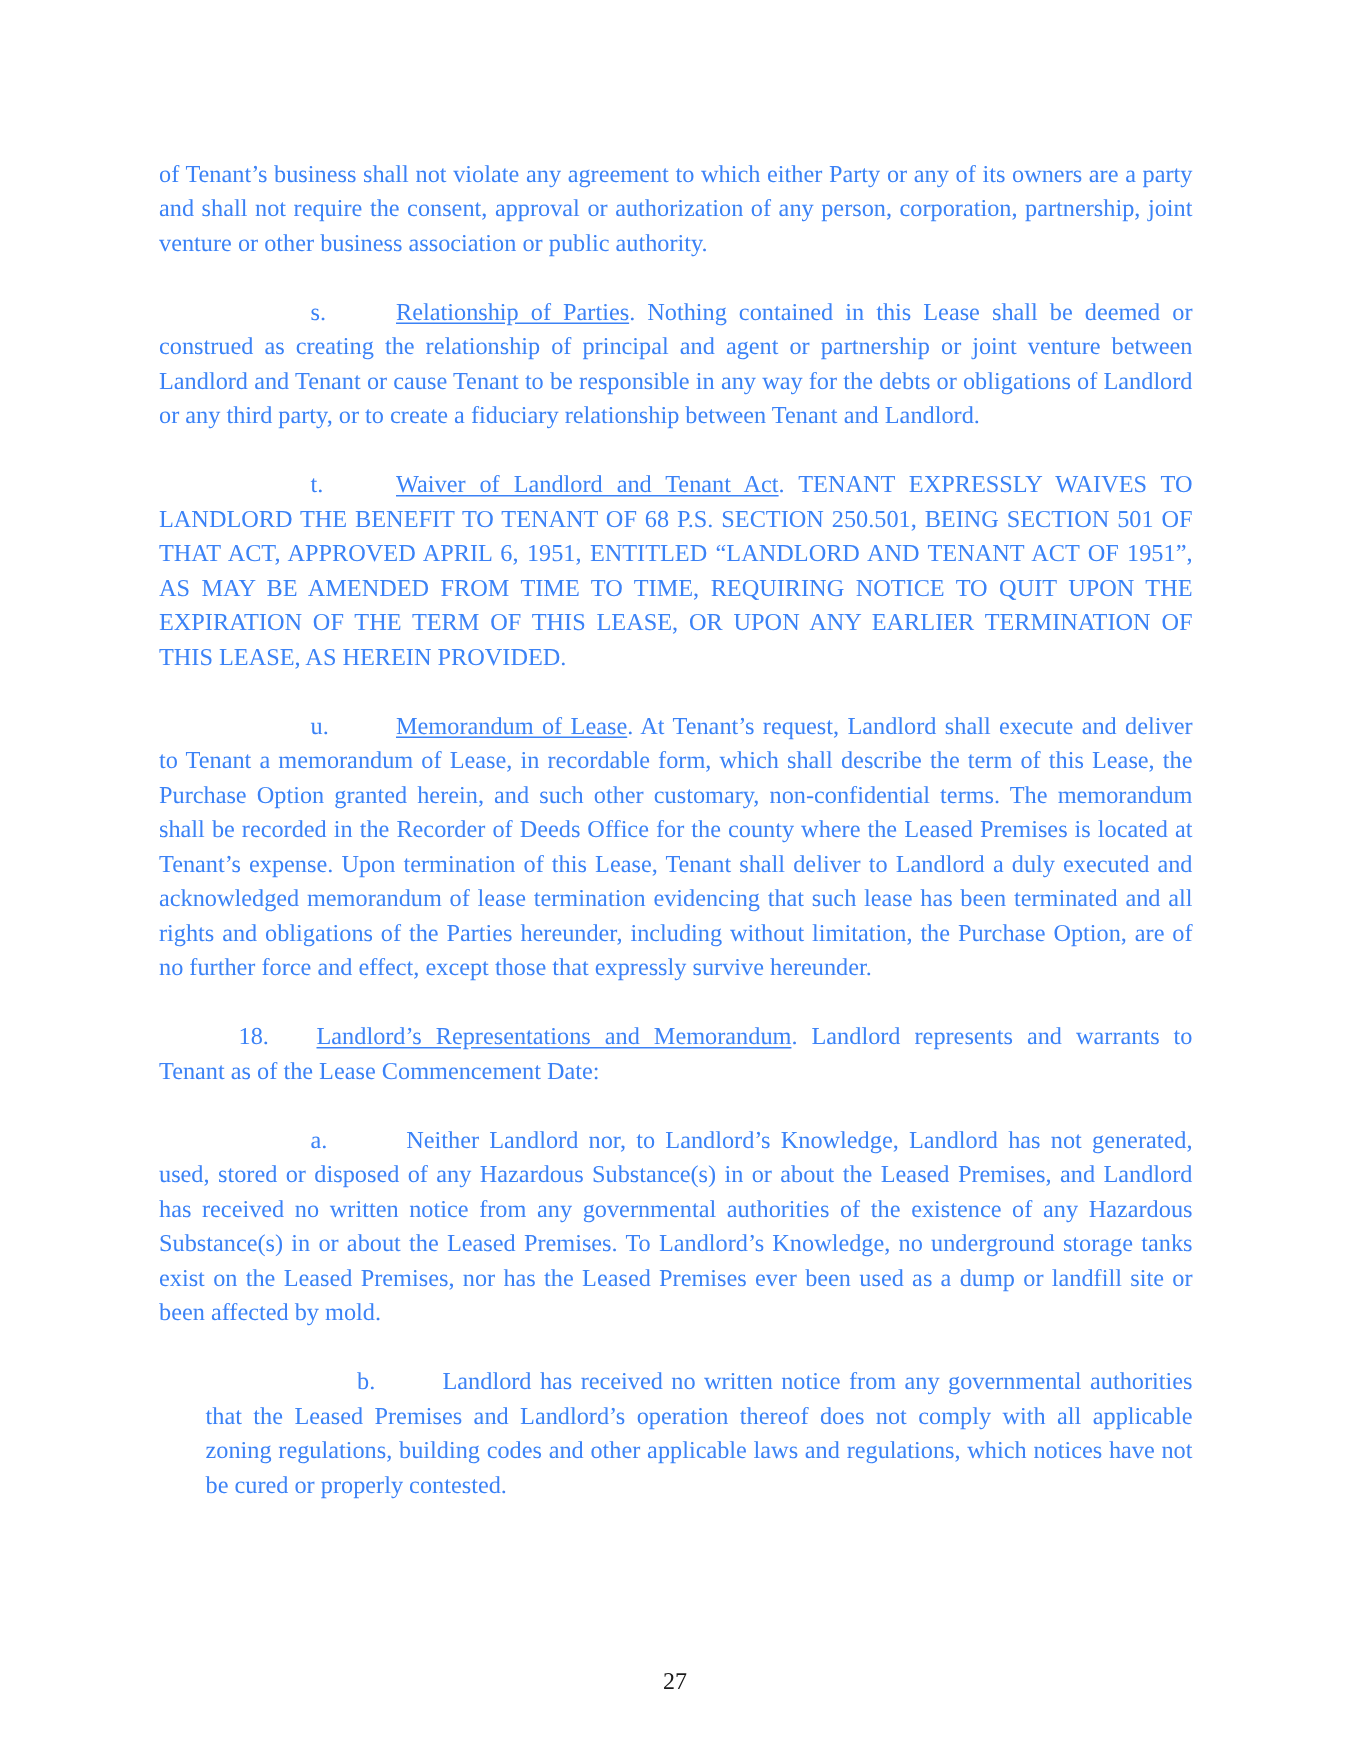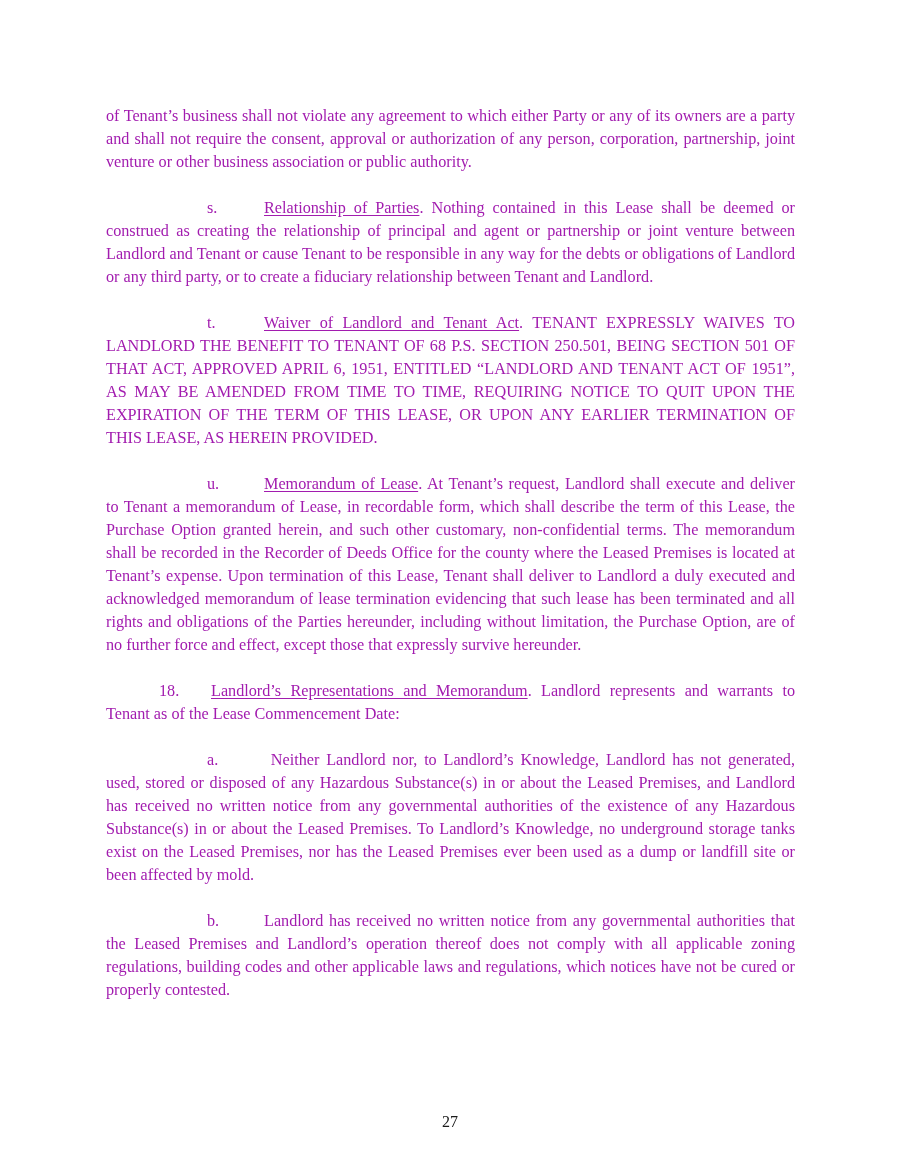--- a/index.html
+++ b/index.html
@@ -1,20 +1,20 @@
 <!DOCTYPE html>
 <html><head>
 <meta charset="utf-8">
 <style>
   html, body { margin:0; padding:0; background:#ffffff; }
   body { width:900px; height:1165px; position:relative; overflow:hidden; }
   .page { position:absolute; left:106px; top:105px; width:689px;
-          font-family:"Liberation Serif", serif; font-size:16.2px; line-height:23px; color:#a21caf; }
+          font-family:"Liberation Serif", serif; font-size:16.2px; line-height:23px; color:#3b82f6; }
   p { margin:0 0 23px 0; text-align:justify; }
-  p.last { margin-bottom:0; }
+  p.last { margin-bottom:0;margin-left:31px; }
   .ind1 { display:inline-block; width:101px; }
   .ind-sec { display:inline-block; width:53px; }
   .lbl { display:inline-block; width:57px; }
   .lbl19 { display:inline-block; width:52px; }
   u { text-underline-offset:2px; }
   .pagenum { position:absolute; left:0; width:900px; top:1113px; text-align:center;
              font-family:"Liberation Serif", serif; font-size:16px; color:#1a1a1a; }
 </style>
 </head>
 <body>

